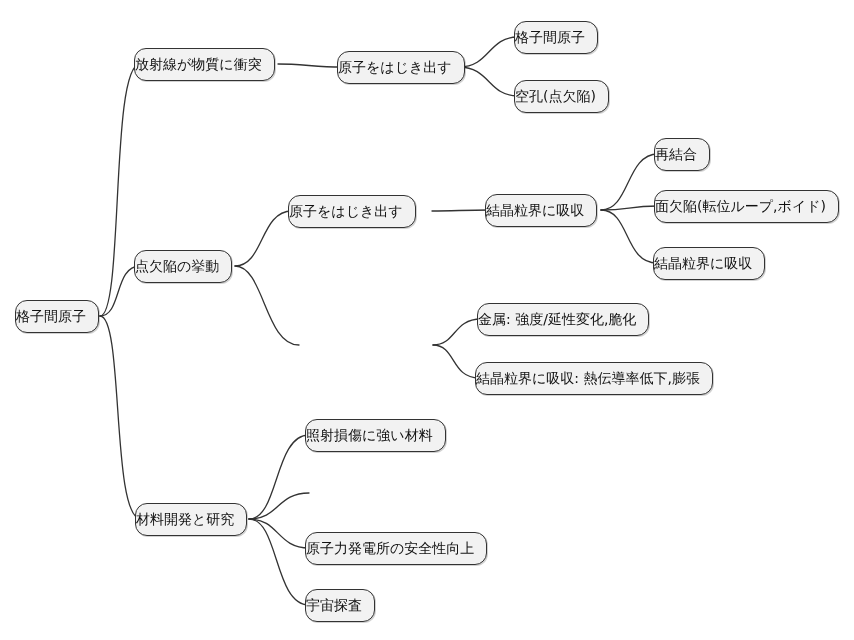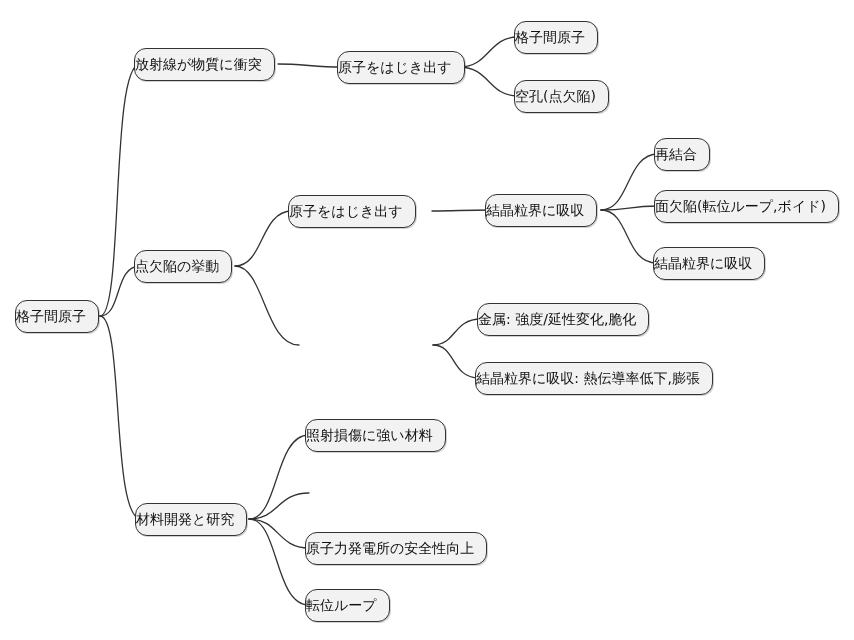--- a/index.html
+++ b/index.html
@@ -65,15 +65,15 @@
   <div class="node" style="left:485px;top:194px">結晶粒界に吸収</div>
   <div class="node" style="left:654px;top:138px">再結合</div>
   <div class="node" style="left:654px;top:190px">面欠陥(転位ループ,ボイド)</div>
   <div class="node" style="left:653px;top:247px">結晶粒界に吸収</div>
   <div class="node" style="left:477px;top:303px">金属: 強度/延性変化,脆化</div>
   <div class="node" style="left:475px;top:362px">結晶粒界に吸収: 熱伝導率低下,膨張</div>
 
   <div class="node" style="left:135px;top:503px">材料開発と研究</div>
   <div class="node" style="left:305px;top:419px">照射損傷に強い材料</div>
   <div class="node" style="left:305px;top:532px">原子力発電所の安全性向上</div>
-  <div class="node" style="left:305px;top:589px">転位ループ</div>
+  <div class="node" style="left:305px;top:589px">宇宙探査</div>
 
 </div>
 
 </body></html>

